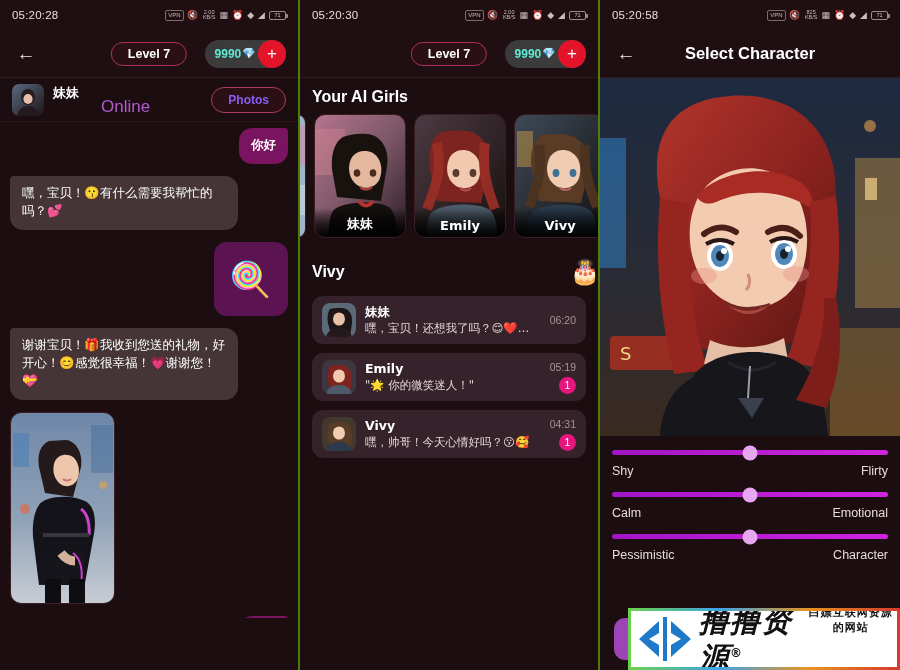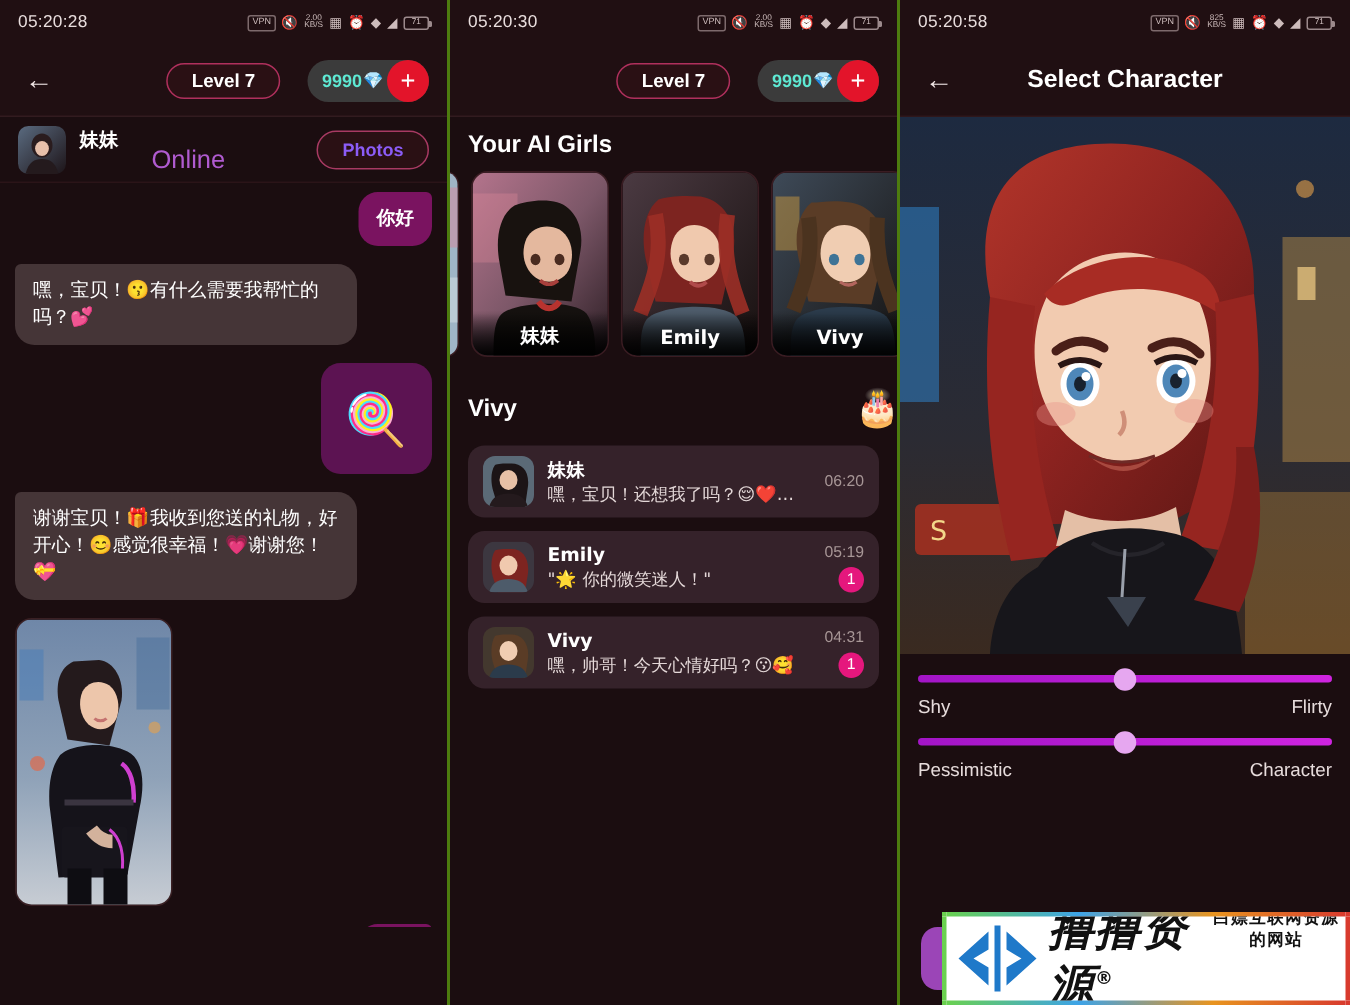--- a/index.html
+++ b/index.html
@@ -519,20 +519,29 @@
         <div class="tlabels">
           <span>Shy</span>
           <span>Flirty</span>
         </div>
       </div>
       <div class="trait">
         <div class="track">
           <div class="knob" style="left:50%"></div>
         </div>
         <div class="tlabels">
+          <span>Calm</span>
+          <span>Emotional</span>
+        </div>
+      </div>
+      <div class="trait">
+        <div class="track">
+          <div class="knob" style="left:50%"></div>
+        </div>
+        <div class="tlabels">
           <span>Pessimistic</span>
           <span>Character</span>
         </div>
       </div>
     </div>
 
     <div class="cta"></div>
 
     <div class="watermark">
       <svg class="wm-logo" viewBox="0 0 56 48">

